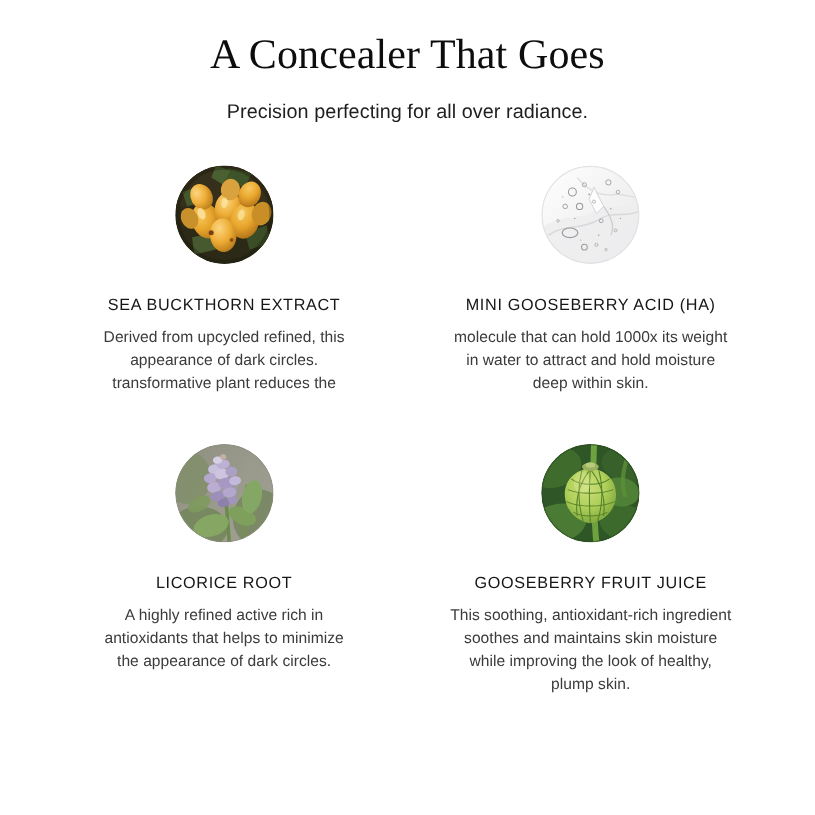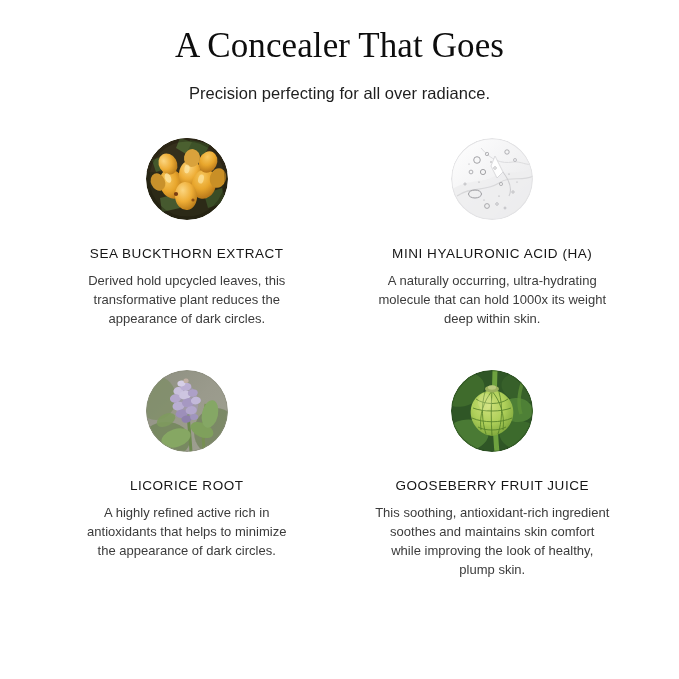--- a/index.html
+++ b/index.html
@@ -166,23 +166,23 @@
             <ellipse cx="55" cy="41" rx="2.8" ry="4.6" fill="#fde8a8" opacity="0.65" transform="rotate(14 55 41)"></ellipse>
             <circle cx="30" cy="56" r="2.1" fill="#7a3d12"></circle>
             <circle cx="47" cy="62" r="1.6" fill="#7a3d12" opacity="0.8"></circle>
 
             <circle cx="41" cy="41" r="41" fill="none" stroke="#1a1708" stroke-width="7" opacity="0.32"></circle>
           </g>
         </svg>
       </div>
       <div class="card-title">SEA BUCKTHORN EXTRACT</div>
       <div class="card-desc">
-        <span class="ln">Derived hold upcycled leaves, this</span>
+        <span class="ln">Derived from upcycled refined, this</span>
+        <span class="ln">appearance of dark circles.</span>
         <span class="ln">transformative plant reduces the</span>
-        <span class="ln">appearance of dark circles.</span>
       </div>
     </div>
 
     <div class="card">
       <div class="thumb">
         <svg viewBox="0 0 82 82" xmlns="http://www.w3.org/2000/svg" aria-hidden="true">
           <defs>
             <clipPath id="c2">
                 <circle cx="41" cy="41" r="41"></circle>
               </clipPath>
@@ -220,24 +220,24 @@
             <circle cx="28" cy="44" r="0.6" fill="#9b9b9f"></circle>
             <circle cx="58" cy="36" r="0.6" fill="#9b9b9f"></circle>
             <circle cx="48" cy="58" r="0.6" fill="#9b9b9f"></circle>
             <circle cx="33" cy="62" r="0.5" fill="#9b9b9f"></circle>
             <circle cx="66" cy="44" r="0.5" fill="#9b9b9f"></circle>
             <circle cx="18" cy="26" r="0.5" fill="#9b9b9f"></circle>
             <circle cx="41" cy="41" r="40.4" fill="none" stroke="#e2e2e4" stroke-width="1.2"></circle>
           </g>
         </svg>
       </div>
-      <div class="card-title">MINI HYALURONIC ACID (HA)</div>
+      <div class="card-title">MINI GOOSEBERRY ACID (HA)</div>
       <div class="card-desc">
-        <span class="ln">A naturally occurring, ultra-hydrating</span>
         <span class="ln">molecule that can hold 1000x its weight</span>
+        <span class="ln">in water to attract and hold moisture</span>
         <span class="ln">deep within skin.</span>
       </div>
     </div>
 
     <div class="card">
       <div class="thumb">
         <svg viewBox="0 0 82 82" xmlns="http://www.w3.org/2000/svg" aria-hidden="true">
           <defs>
             <clipPath id="c3">
                 <circle cx="41" cy="41" r="41"></circle>
@@ -336,20 +336,20 @@
             <ellipse cx="41" cy="17.5" rx="4" ry="2.2" fill="#b9c97e"></ellipse>
 
             <ellipse cx="34" cy="32" rx="7" ry="9" fill="#e2ee9f" opacity="0.28"></ellipse>
             <circle cx="41" cy="41" r="40.4" fill="none" stroke="#27481f" stroke-width="1.4" opacity="0.45"></circle>
           </g>
         </svg>
       </div>
       <div class="card-title">GOOSEBERRY FRUIT JUICE</div>
       <div class="card-desc">
         <span class="ln">This soothing, antioxidant-rich ingredient</span>
-        <span class="ln">soothes and maintains skin comfort</span>
+        <span class="ln">soothes and maintains skin moisture</span>
         <span class="ln">while improving the look of healthy,</span>
         <span class="ln">plump skin.</span>
       </div>
     </div>
 
   </div>
 </div>
 
 </body></html>

